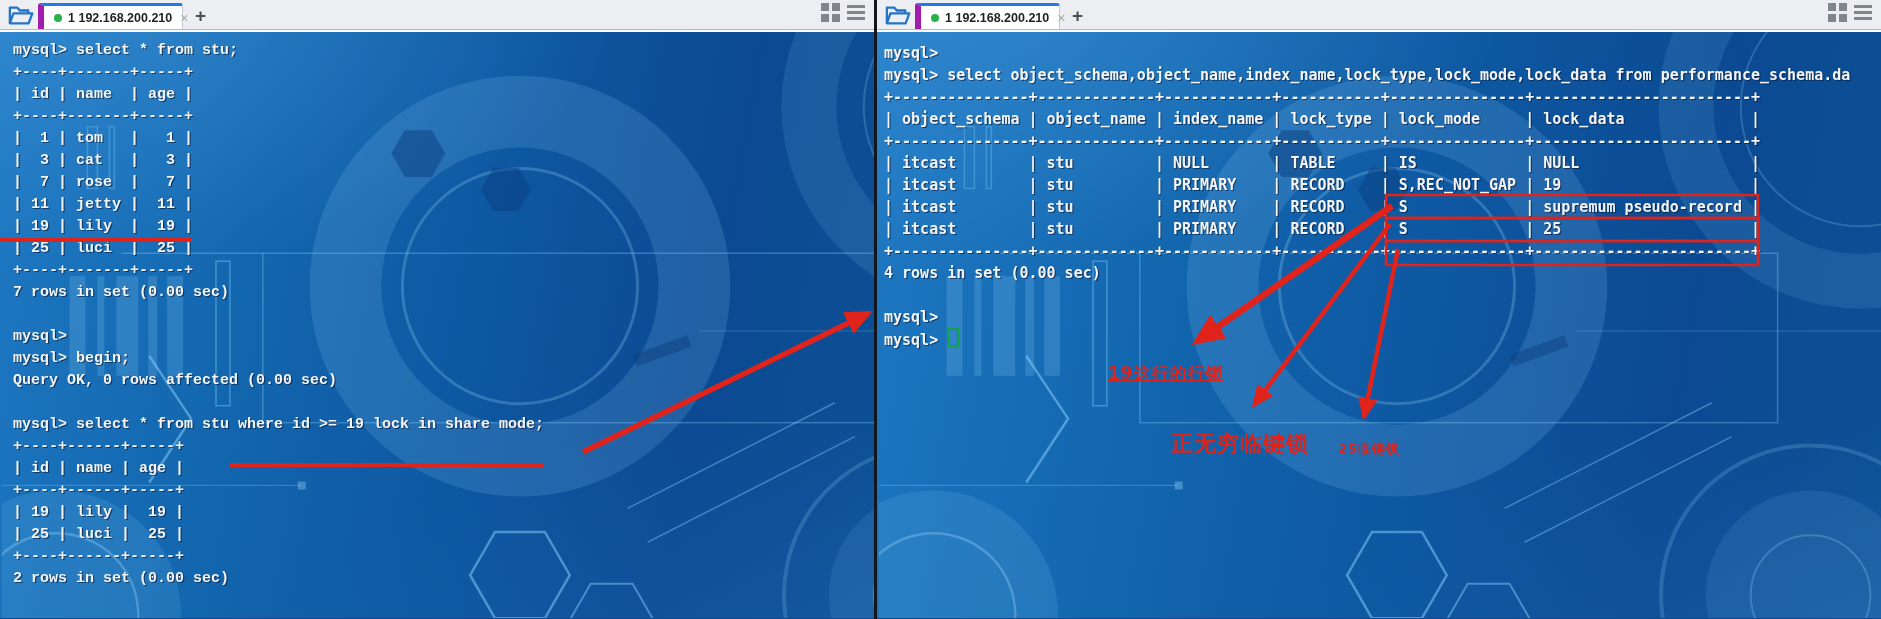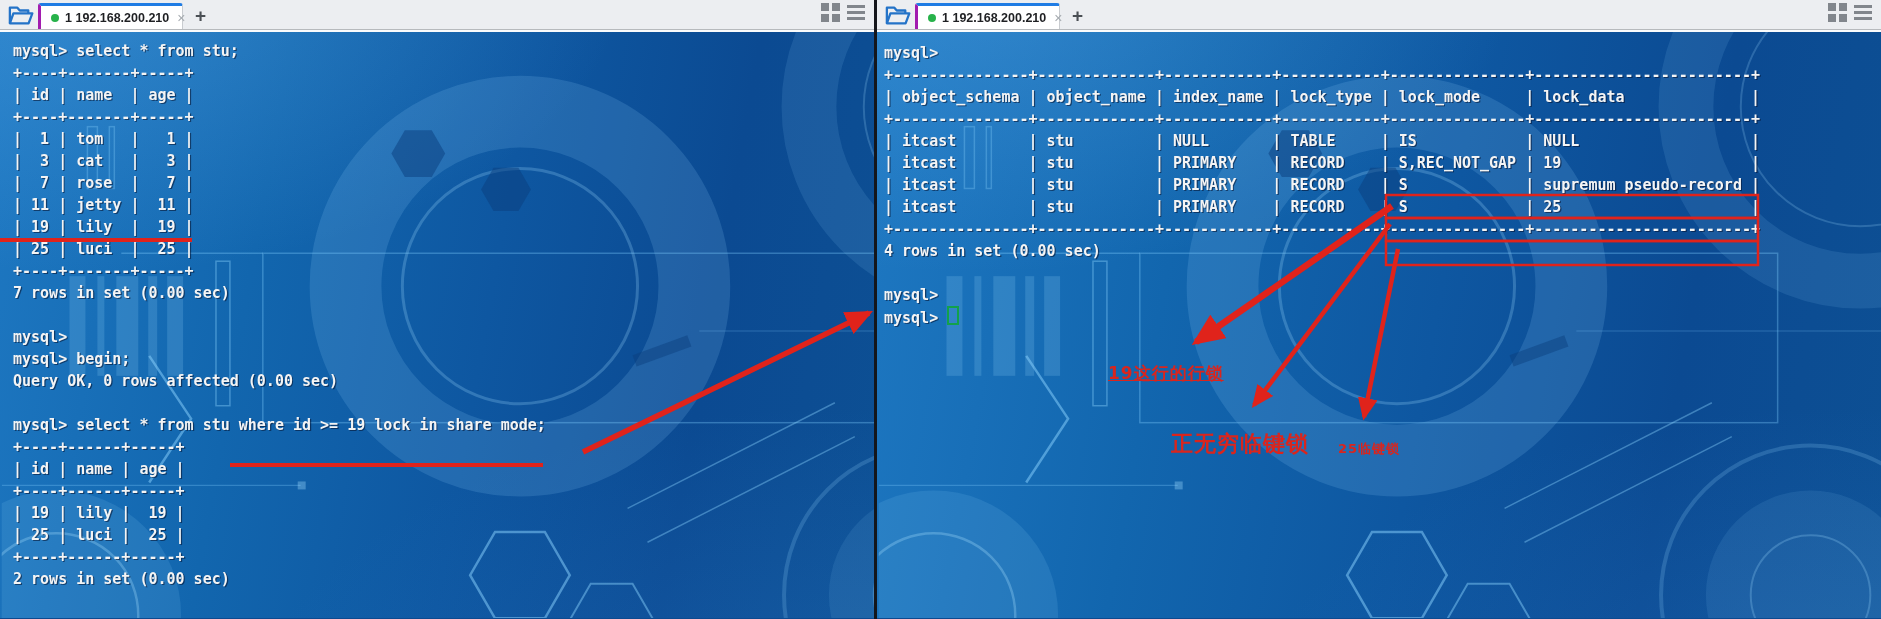--- a/index.html
+++ b/index.html
@@ -7,41 +7,41 @@
        font-family:"Liberation Sans","DejaVu Sans",sans-serif;}
   .window{position:absolute;top:0;height:619px;overflow:hidden;}
   #win-left{left:0;width:874px;}
   #win-right{left:877px;width:1004px;}
   #divider{position:absolute;left:874px;top:0;width:3px;height:619px;background:#14161b;z-index:40;}
 
   
   .tabbar{height:29px;background:#eceef1;border-bottom:1px solid #b7babd;display:flex;align-items:flex-end;position:relative;z-index:10;}
   .white-strip{height:2px;background:#fafbfc;}
   .folder-btn{width:26px;height:21px;margin:0 4px 3px 8px;flex:none;}
-  .tab{width:145px;height:26px;background:#ffffff;border-top:3px solid #1f7ce4;border-left:3px solid #a21caf;border-right:1px solid #c9ccd0;
+  .tab{width:145px;height:26px;background:#ffffff;border-top:3px solid #1f7ce4;border-left:6px solid #a21caf;border-right:1px solid #c9ccd0;
        border-radius:3px 3px 0 0;box-sizing:border-box;display:flex;align-items:center;padding:0 6px 0 10px;gap:6px;flex:none;}
   .dot{width:8px;height:8px;border-radius:50%;background:#27b24a;flex:none;}
   .tab-title{font-size:12.5px;font-weight:700;color:#1f2023;white-space:nowrap;flex:1;}
   .tab-close{color:#a6abb0;font-size:14px;line-height:1;padding:0 2px;}
   .newtab{font-size:19px;color:#4a4f54;margin:0 0 4px 12px;font-weight:700;line-height:1;}
   .tb-spacer{flex:1;}
   .tb-icons{display:flex;gap:7px;margin:0 9px 7px 0;align-items:center;}
 
   
   .terminal{position:relative;height:586px;overflow:hidden;
     background:
       radial-gradient(900px 500px at 10% -10%, rgba(95,175,238,0.35), rgba(0,0,0,0) 60%),
       radial-gradient(1100px 650px at 95% 125%, rgba(45,125,205,0.30), rgba(0,0,0,0) 55%),
       linear-gradient(100deg,#1e78c2 0%,#1266ae 30%,#0e57a1 55%,#0b4a92 78%,#0d5094 100%);}
   .decor{position:absolute;left:0;top:0;z-index:1;}
   .lines{position:relative;z-index:3;padding-top:8px;}
   #win-right .lines{padding-top:10px;}
   .tl{font-family:"DejaVu Sans Mono","Liberation Mono",monospace;font-size:15px;font-weight:700;color:#f4f4f4;
       line-height:22px;min-height:22px;white-space:pre;text-shadow:1.2px 1.2px 0 rgba(5,15,40,0.55);}
-  #win-left .tl{padding-left:13px;}
+  #win-left .tl{padding-left:13px;font-family:Liberation Mono, monospace;}
   #win-right .tl{padding-left:7px;}
   .cursor{display:inline-block;width:8px;height:15px;border:2px solid #12a14b;vertical-align:-2px;}
 
   
   #overlay{position:absolute;left:0;top:0;z-index:60;pointer-events:none;}
   .cjk{position:absolute;color:#da251d;font-weight:700;z-index:61;pointer-events:none;
        font-family:"DejaVu Sans","Liberation Sans",sans-serif;letter-spacing:1px;}
   .hidden-defs{position:absolute;width:0;height:0;overflow:hidden;}
 </style>
 </head>
@@ -175,20 +175,21 @@
       </svg>
     </span>
   </div>
   <div class="white-strip"></div>
   <div class="terminal">
     <svg class="decor" width="1006" height="586" viewBox="0 0 1006 588">
         <use href="#wallpaper"></use>
       </svg>
     <div class="lines">
       <div class="tl">mysql&gt;</div>
+      <div class="tl">mysql&gt; select object_schema,object_name,index_name,lock_type,lock_mode,lock_data from performance_schema.da</div>
       <div class="tl">+---------------+-------------+------------+-----------+---------------+------------------------+</div>
       <div class="tl">| object_schema | object_name | index_name | lock_type | lock_mode     | lock_data              |</div>
       <div class="tl">+---------------+-------------+------------+-----------+---------------+------------------------+</div>
       <div class="tl">| itcast        | stu         | NULL       | TABLE     | IS            | NULL                   |</div>
       <div class="tl">| itcast        | stu         | PRIMARY    | RECORD    | S,REC_NOT_GAP | 19                     |</div>
       <div class="tl">| itcast        | stu         | PRIMARY    | RECORD    | S             | supremum pseudo-record |</div>
       <div class="tl">| itcast        | stu         | PRIMARY    | RECORD    | S             | 25                     |</div>
       <div class="tl">+---------------+-------------+------------+-----------+---------------+------------------------+</div>
       <div class="tl">4 rows in set (0.00 sec)</div>
       <div class="tl"></div>

